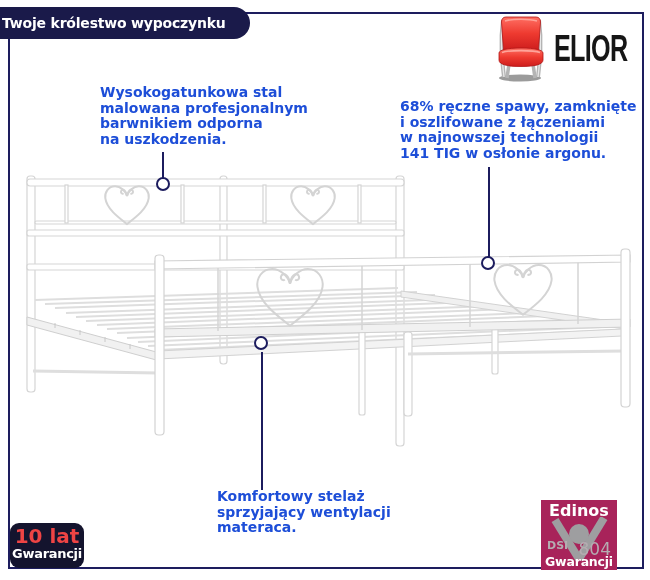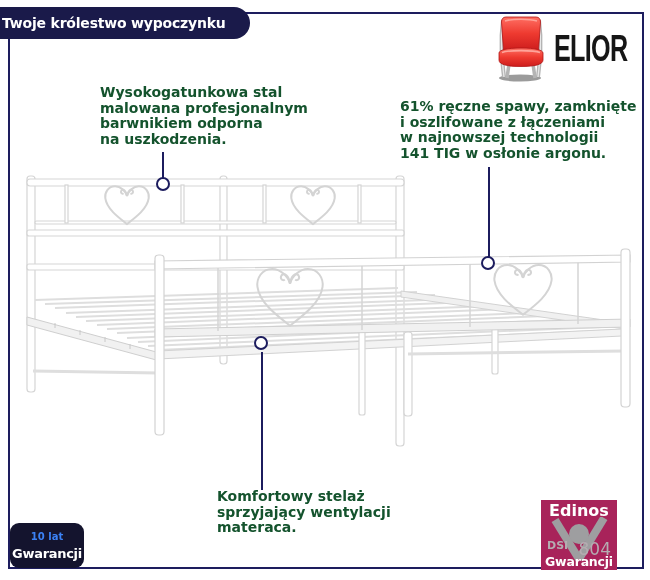--- a/index.html
+++ b/index.html
@@ -27,21 +27,21 @@
   .logo .chair { position:absolute; left:2px; top:2px; }
   .logo .brand {
     position:absolute; left:64px; top:18px; color:#161616;
     font-family:"Liberation Sans", sans-serif; font-weight:700; font-size:37px;
     transform:scaleX(0.68); transform-origin:left center; letter-spacing:-1px;
     line-height:38px;
   }
 
   
   .callout {
-    position:absolute; color:#14532d; font-weight:bold; font-size:14px;
+    position:absolute; color:#1d4ed8; font-weight:bold; font-size:14px;
     line-height:15.5px; white-space:pre-line; z-index:5;
   }
   .c1 { left:100px; top:85px; }
   .c2 { left:400px; top:99px; }
   .c3 { left:217px; top:489px; }
 
   
   .cline { position:absolute; width:2px; background:#1c1c5e; z-index:4; }
   .l1 { left:162px; top:152px; height:26px; }
   .l2 { left:488px; top:167px; height:90px; }
@@ -55,21 +55,21 @@
   .m3 { left:254px; top:336px; }
 
   
   .bed { position:absolute; left:0; top:0; z-index:1; }
 
   
   .warranty {
     position:absolute; left:10px; top:523px; width:74px; height:45px;
     background:#14142e; border-radius:9px; z-index:7; text-align:center;
   }
-  .warranty .wline1 { color:#3b82f6; font-weight:bold; font-size:10px; line-height:19px; margin-top:4px; }
+  .warranty .wline1 { color:#ef4444; font-weight:bold; font-size:20px; line-height:19px; margin-top:4px; }
   .warranty .wline2 { color:#ffffff; font-weight:bold; font-size:13px; line-height:15px; letter-spacing:-0.3px; }
 
   
   .edinos {
     position:absolute; left:541px; top:500px; width:76px; height:70px;
     background:#a8235a; z-index:7;
   }
   .edinos .etitle {
     position:absolute; top:1px; width:100%; text-align:center;
     color:#ffffff; font-weight:bold; font-size:16px;
@@ -190,21 +190,21 @@
                C14,52.5 6,50.5 6,46 Z" fill="url(#redg)" stroke="#b01414" stroke-width="0.8"></path>
       <path d="M9,38.5 C16,36 40,36 47,38.5" fill="none" stroke="#ffb1a8" stroke-width="1.6" opacity="0.85"></path>
     </svg>
     <span class="brand">ELIOR</span>
   </div>
 
   <div class="callout c1">Wysokogatunkowa stal
 malowana profesjonalnym
 barwnikiem odporna
 na uszkodzenia.</div>
-  <div class="callout c2">61% ręczne spawy, zamknięte
+  <div class="callout c2">68% ręczne spawy, zamknięte
 i oszlifowane z łączeniami
 w najnowszej technologii
 141 TIG w osłonie argonu.</div>
   <div class="callout c3">Komfortowy stelaż
 sprzyjający wentylacji
 materaca.</div>
 
   <div class="cline l1"></div>
   <div class="cline l2"></div>
   <div class="cline l3"></div>

